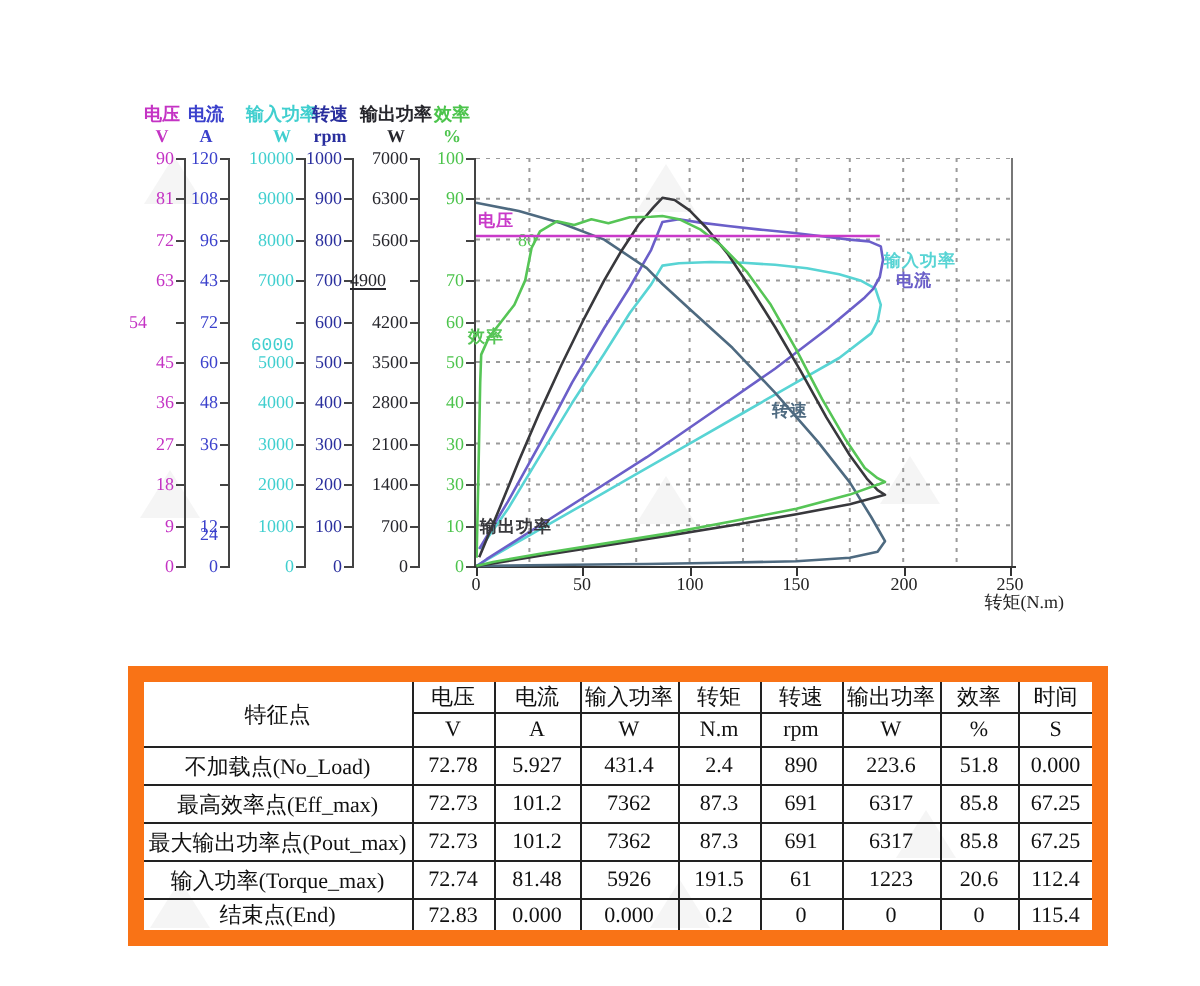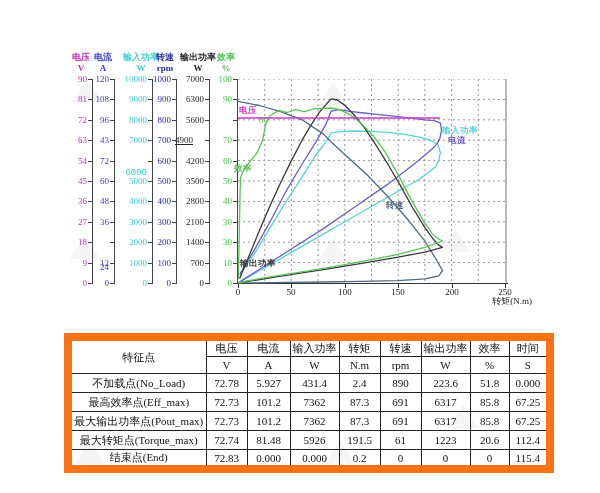--- a/index.html
+++ b/index.html
@@ -53,21 +53,21 @@
       <div class="tick-label" style="left: 51px; top: 258px; color: rgb(196, 51, 196);">9</div>
       <div class="axis-tick" style="left:88px;top:242px;"></div>
       <div class="tick-label" style="left: 51px; top: 237px; color: rgb(196, 51, 196);">18</div>
       <div class="axis-tick" style="left:88px;top:222px;"></div>
       <div class="tick-label" style="left: 51px; top: 217px; color: rgb(196, 51, 196);">27</div>
       <div class="axis-tick" style="left:88px;top:201px;"></div>
       <div class="tick-label" style="left: 51px; top: 196px; color: rgb(196, 51, 196);">36</div>
       <div class="axis-tick" style="left:88px;top:181px;"></div>
       <div class="tick-label" style="left: 51px; top: 176px; color: rgb(196, 51, 196);">45</div>
       <div class="axis-tick" style="left:88px;top:161px;"></div>
-      <div class="tick-label" style="left: 51px; top: 156px; color: rgb(196, 51, 196);">54</div>
+      <div class="tick-label" style="left: 51px; top: 156px; color: rgb(196, 51, 196); text-align: center;">54</div>
       <div class="axis-tick" style="left:88px;top:140px;"></div>
       <div class="tick-label" style="left: 51px; top: 135px; color: rgb(196, 51, 196);">63</div>
       <div class="axis-tick" style="left:88px;top:120px;"></div>
       <div class="tick-label" style="left: 51px; top: 115px; color: rgb(196, 51, 196);">72</div>
       <div class="axis-tick" style="left:88px;top:99px;"></div>
       <div class="tick-label" style="left: 51px; top: 94px; color: rgb(196, 51, 196);">81</div>
       <div class="axis-tick" style="left:88px;top:79px;"></div>
       <div class="tick-label" style="left: 51px; top: 74px; color: rgb(196, 51, 196);">90</div>
       <div class="axis-header" style="left: 72px; top: 52px; width: 62px; color: rgb(59, 65, 204);">
         <div>电流</div>
@@ -316,21 +316,21 @@
           <td>72.73</td>
           <td>101.2</td>
           <td>7362</td>
           <td>87.3</td>
           <td>691</td>
           <td>6317</td>
           <td>85.8</td>
           <td>67.25</td>
         </tr>
         <tr class="datarow">
-          <td>最大转矩点(Torque_max)</td>
+          <td>输入功率(Torque_max)</td>
           <td>72.74</td>
           <td>81.48</td>
           <td>5926</td>
           <td>191.5</td>
           <td>61</td>
           <td>1223</td>
           <td>20.6</td>
           <td>112.4</td>
         </tr>
         <tr class="datarow">

